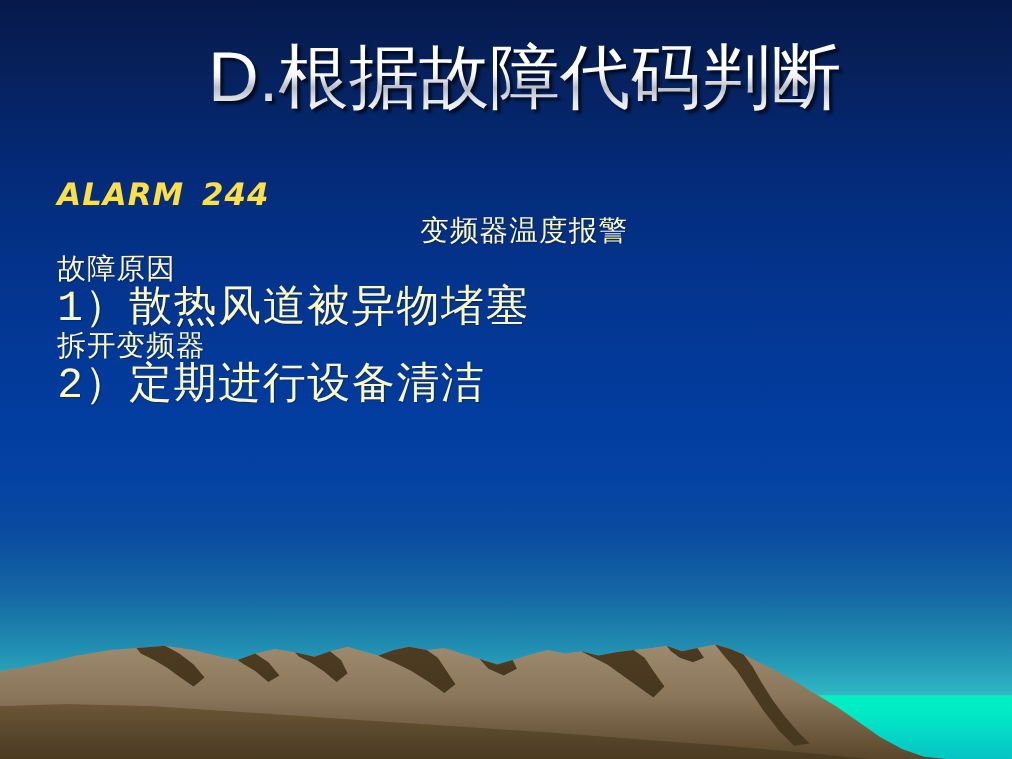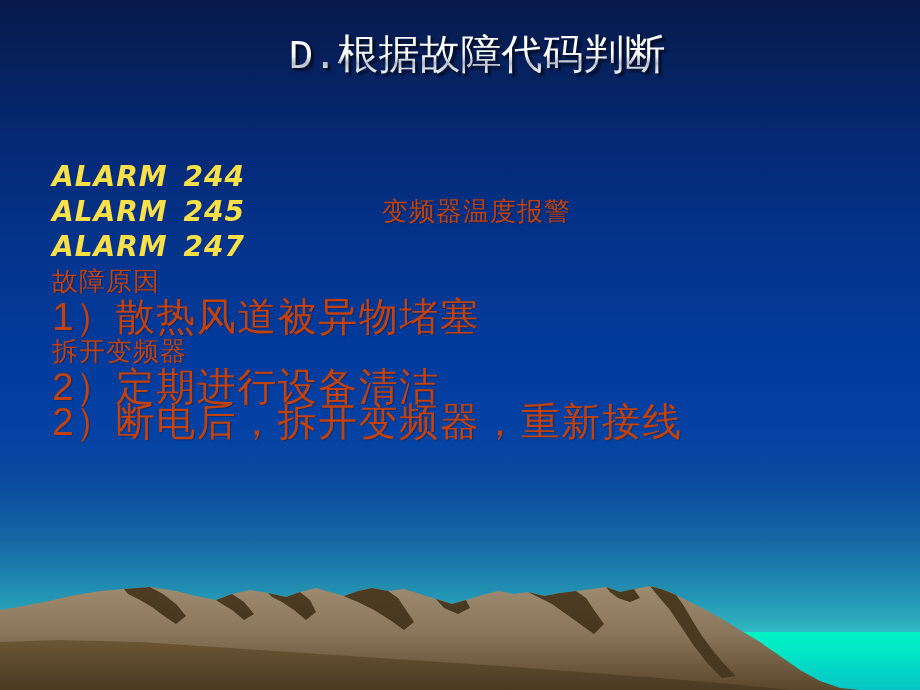--- a/index.html
+++ b/index.html
@@ -59,22 +59,22 @@
   
   .title-wrap {
     position: absolute;
     left: 0;
     top: 34px;
     width: 920px;
     text-align: center;
   }
   .title {
     display: inline-block;
-    font-family: Liberation Mono, monospace;
-    font-size: 41px;
+    font-family: Liberation Sans, sans-serif;
+    font-size: 64px;
     font-weight: 400;
     letter-spacing: 0px;
     line-height: 1.15;
     background: linear-gradient(to bottom,
       #ffffff 0%,
       #ffffff 38%,
       #f2f2f2 48%,
       #b9bcc4 62%,
       #e9eaee 80%,
       #ffffff 100%);
@@ -106,24 +106,24 @@
     font-style: italic;
     color: #fde047;
     letter-spacing: 1px;
     line-height: 35px;
     display: inline-block;
     vertical-align: top;
   }
   .alarm .num { margin-left: 16px; }
 
   .cn {
-    font-family: Liberation Sans, sans-serif;
+    font-family: Liberation Mono, monospace;
     font-size: 26px;
     font-weight: 400;
-    color: #c2410c;
+    color: #fef9c3;
     line-height: 35px;
     letter-spacing: 1px;
     display: inline-block;
     vertical-align: top;
     text-shadow: 1px 1px 1px rgba(0,0,0,0.25);
   }
   .cn-big {
     font-size: 39px;
     line-height: 35px;
     letter-spacing: 1.5px;
@@ -192,40 +192,33 @@
     <div class="title">D.根据故障代码判断</div>
   </div>
 
   <div class="body-block">
 
     <div class="line">
       <span class="alarm"><span>ALARM</span><span class="num">244</span></span>
     </div>
 
     <div class="line">
-      <span class="alarm"><span>ALARM</span><span class="num">245</span></span>
       <span class="cn annot">变频器温度报警</span>
     </div>
 
-    <div class="line">
-      <span class="alarm"><span>ALARM</span><span class="num">247</span></span>
-    </div>
 
 
     <div class="line">
       <span class="cn">故障原因</span>
     </div>
     <div class="line numbered">
       <span class="cn cn-big">1）散热风道被异物堵塞</span>
     </div>
 
     <div class="line">
       <span class="cn">拆开变频器</span>
     </div>
     <div class="line numbered">
       <span class="cn cn-big">2）定期进行设备清洁</span>
     </div>
-    <div class="line numbered">
-      <span class="cn cn-big">2）断电后，拆开变频器，重新接线</span>
-    </div>
 
   </div>
 </div>
 
 </body></html>

